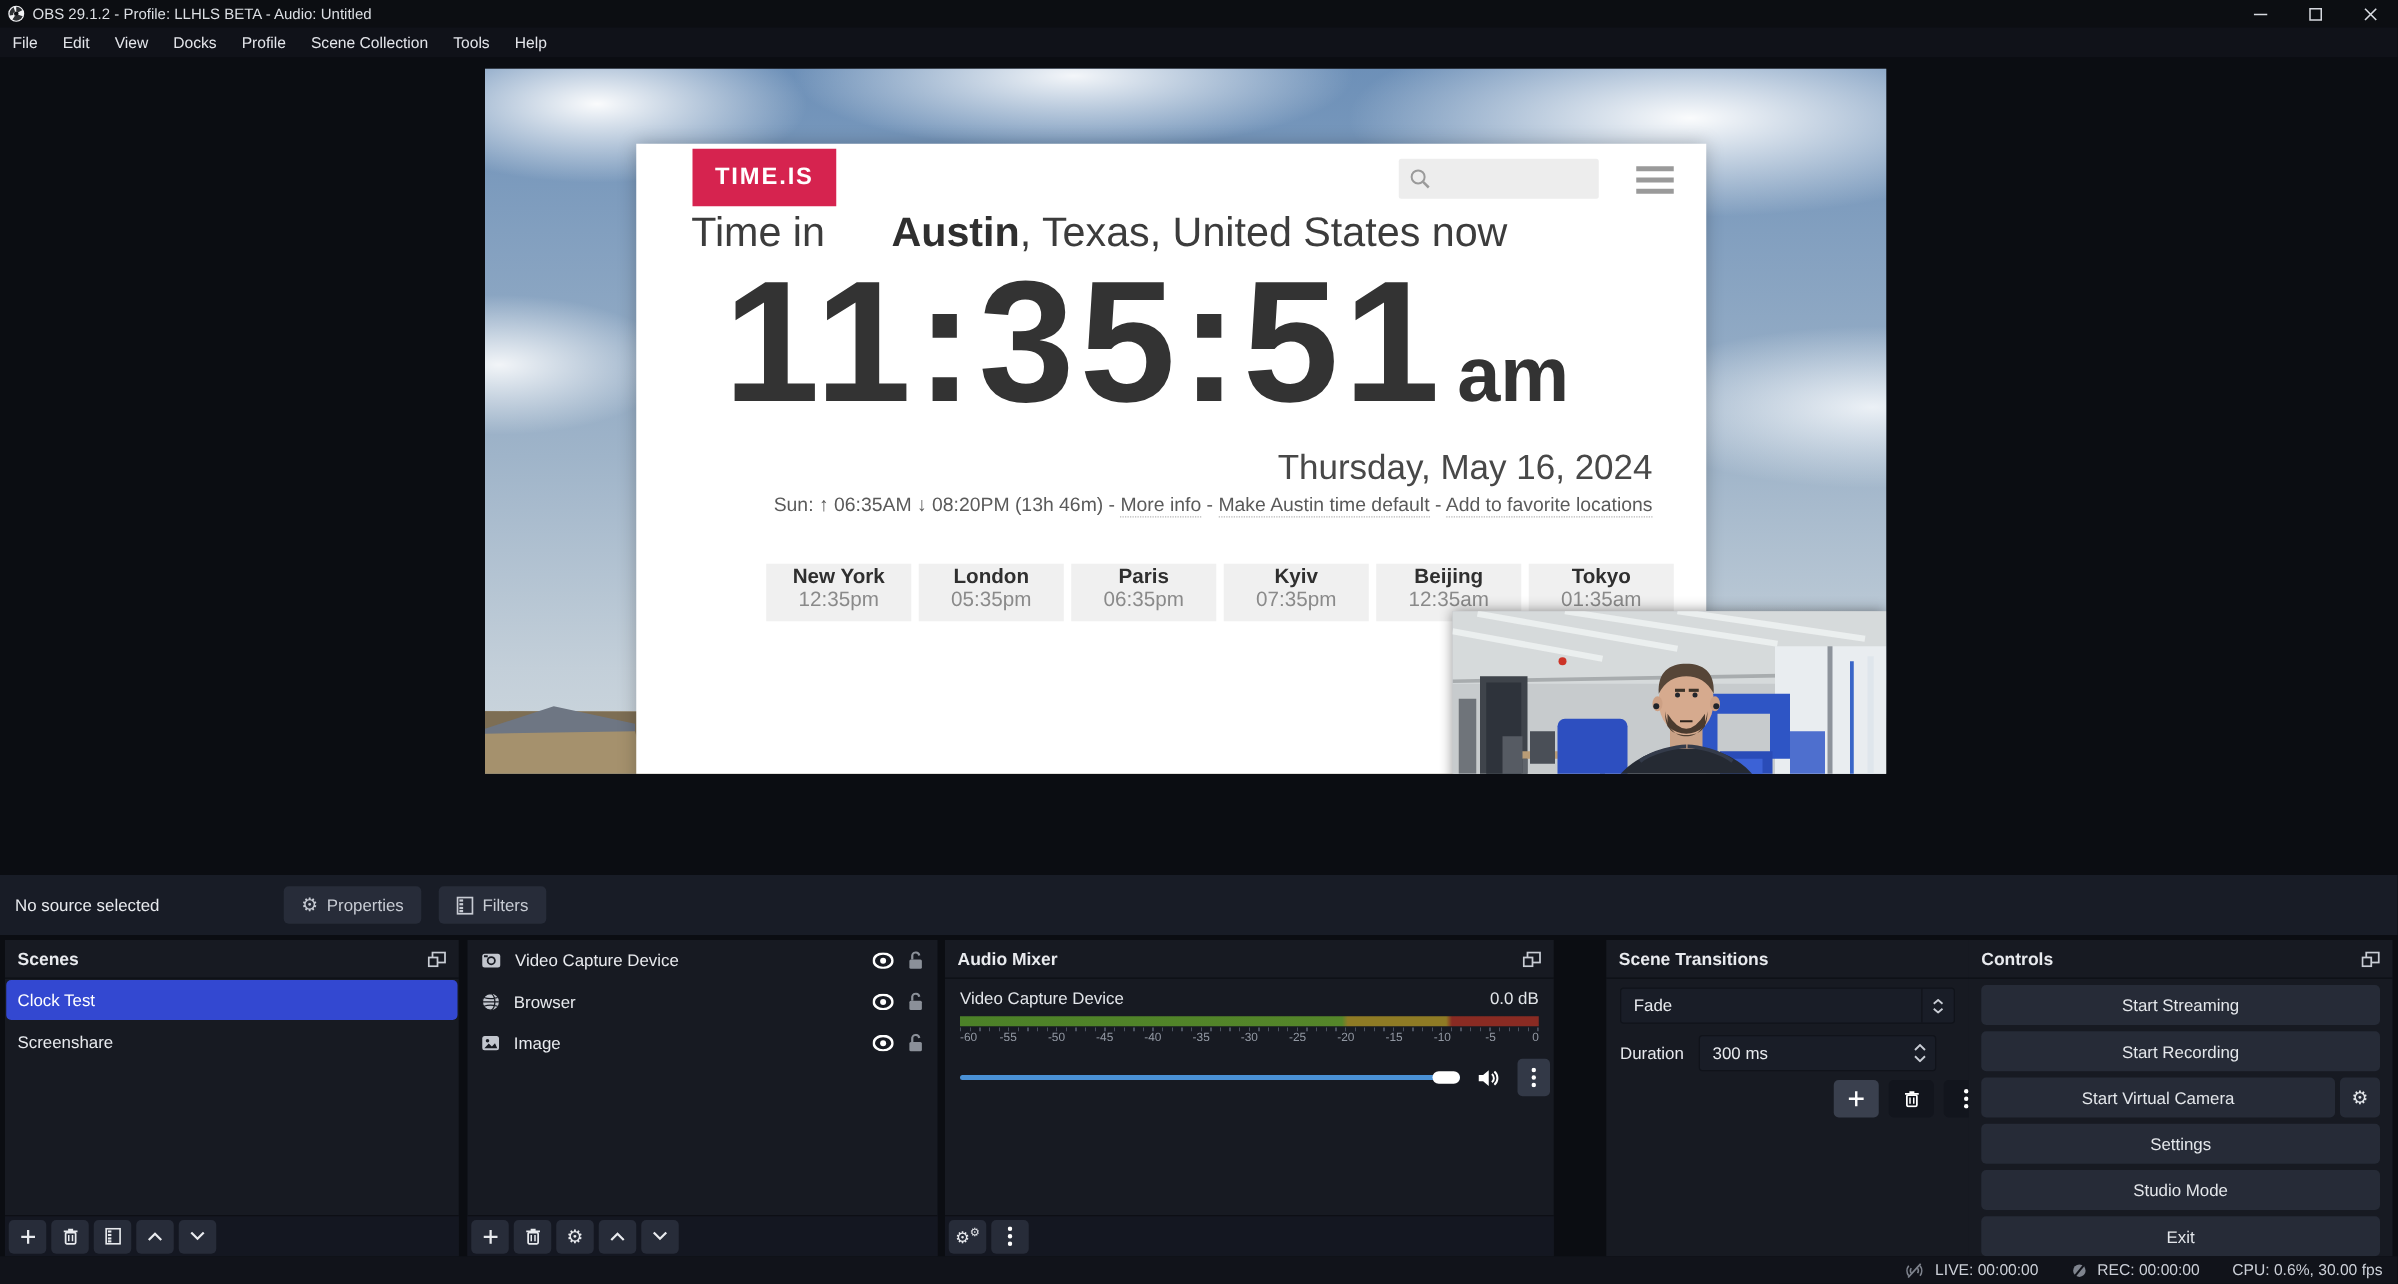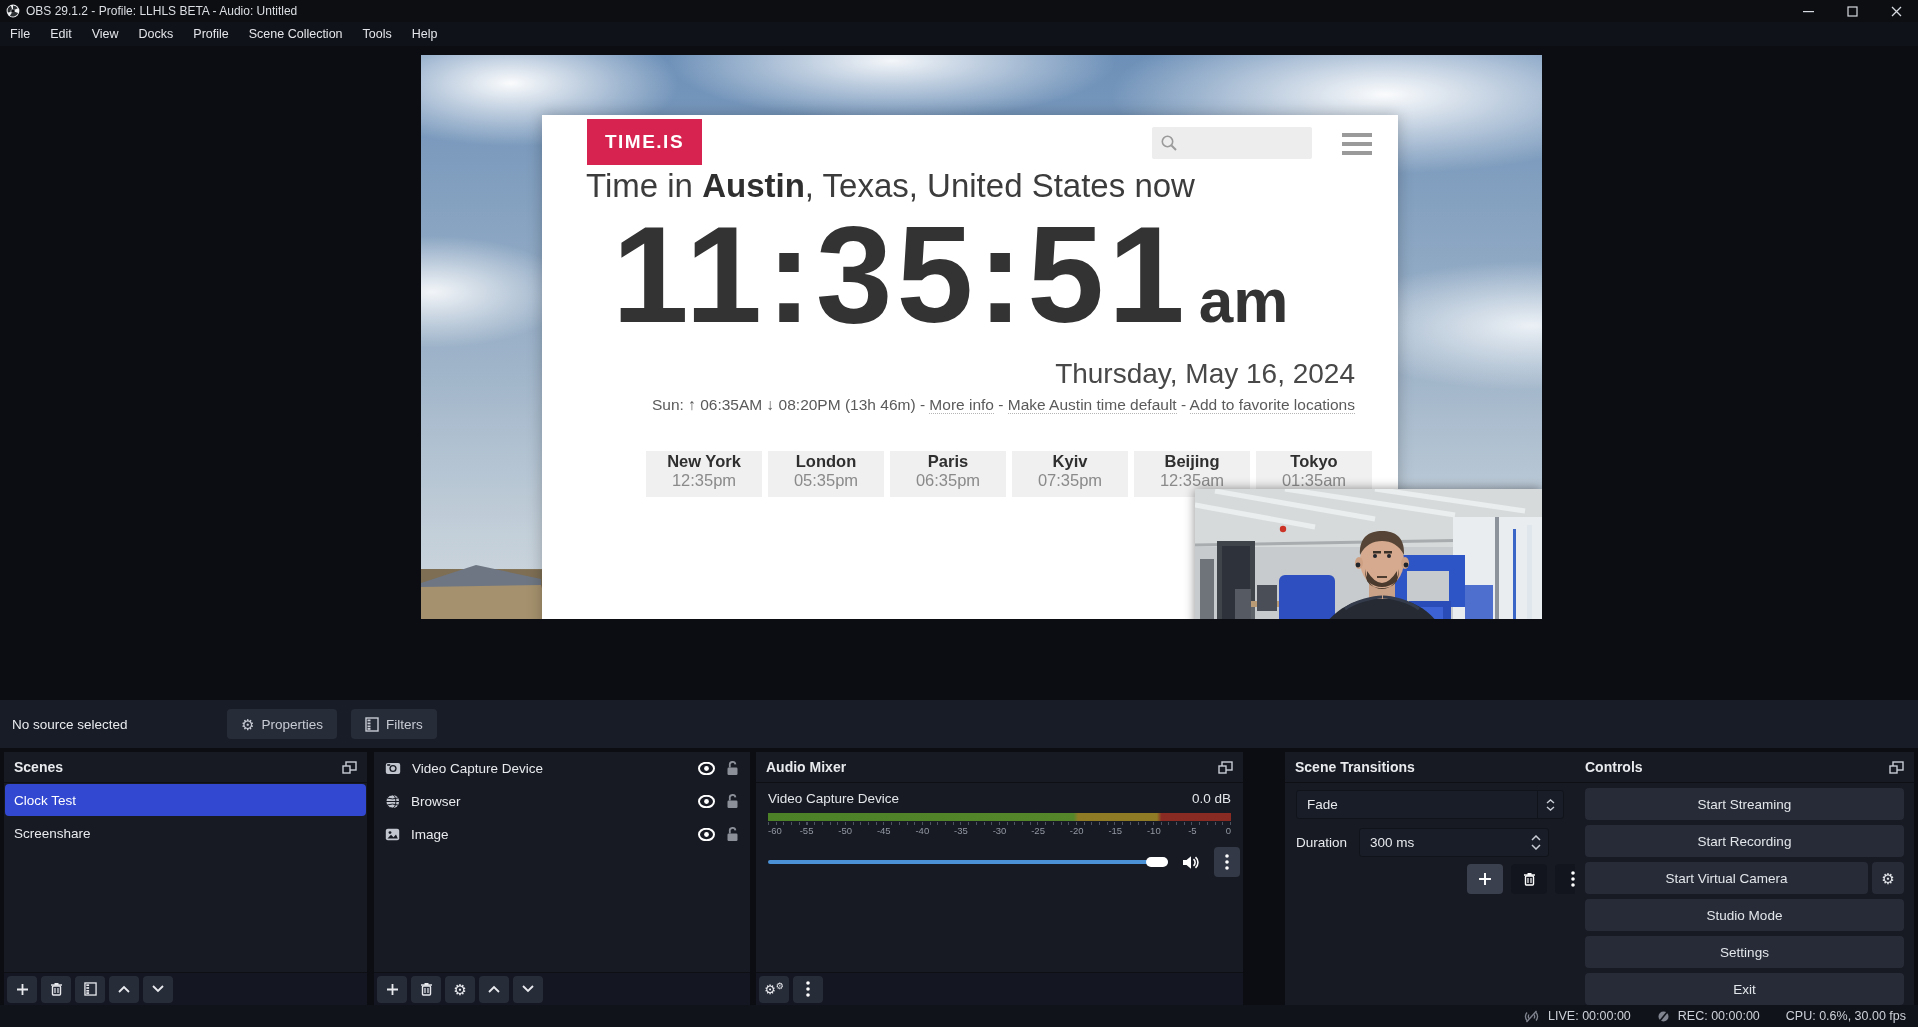--- a/index.html
+++ b/index.html
@@ -13,21 +13,21 @@
   #win-buttons { margin-left:auto; display:flex; height:22px; }
   .win-btn { width:44px; height:22px; display:flex; align-items:center; justify-content:center; color:#d7dae0; }
 
   
   #menubar { position:absolute; left:0; top:22px; width:1918px; height:24px;
     background:#101219; display:flex; align-items:center; color:#e3e5ea; font-size:12.5px; }
   .menu-item { padding:3px 10px; }
 
   
   #preview { position:absolute; left:0; top:46px; width:1918px; height:654px; background:#0b0d12; }
-  #canvas { position:absolute; left:421px; top:9px; width:1121px; height:564px; overflow:hidden;
+  #canvas { position:absolute; left:388px; top:9px; width:1121px; height:564px; overflow:hidden;
     background:
       radial-gradient(ellipse 240px 90px at 8% 5%, rgba(255,255,255,.97), rgba(255,255,255,0) 70%),
       radial-gradient(ellipse 320px 85px at 42% 1%, rgba(255,255,255,.92), rgba(255,255,255,0) 70%),
       radial-gradient(ellipse 380px 110px at 86% 7%, rgba(255,255,255,.97), rgba(255,255,255,0) 72%),
       radial-gradient(ellipse 200px 80px at 1% 42%, rgba(255,255,255,.88), rgba(255,255,255,0) 70%),
       radial-gradient(ellipse 280px 90px at 99% 48%, rgba(250,252,254,.85), rgba(255,255,255,0) 72%),
       radial-gradient(ellipse 260px 80px at 92% 86%, rgba(238,243,248,.9), rgba(255,255,255,0) 70%),
       linear-gradient(#6d90b8, #9fb4c9 55%, #c3cfd9 85%, #cfd8de);
   }
   #desert { position:absolute; left:0; bottom:0; width:1121px; height:58px; }
@@ -36,21 +36,21 @@
   #webpage { position:absolute; left:121px; top:60px; width:856px; height:530px;
     background:#ffffff; box-shadow:0 0 14px rgba(0,0,0,.25); color:#3a3a3a; }
   #site-logo { position:absolute; left:45px; top:4px; width:115px; height:46px;
     display:flex; align-items:center; justify-content:center;
     color:#fff; font-weight:bold; font-size:19px; letter-spacing:1.5px; }
   #site-search { position:absolute; left:610px; top:12px; width:160px; height:32px;
     background:#ededed; border-radius:2px; display:flex; align-items:center; padding-left:8px; }
   #site-hamburger { position:absolute; left:800px; top:18px; width:30px; }
   #site-hamburger div { height:4px; background:#9a9a9a; margin-bottom:5px; }
   #site-h1 { position:absolute; left:44px; top:52px; font-size:33px; font-weight:400; color:#3c3c3c; white-space:nowrap; }
-  #site-h1 b { font-weight:bold; color:#2f2f2f; }
+  #site-h1 b { font-weight:bold; color:#2f2f2f;margin-left:44px; }
   #clock-row { position:absolute; left:70px; top:80px; white-space:nowrap; color:#333; }
   #clock-time { font-size:138px; font-weight:bold; letter-spacing:4px; }
   #clock-ampm { font-size:62px; font-weight:bold; margin-left:10px; }
   #site-date { position:absolute; right:43px; top:243px; font-size:28px; color:#484848; }
   #sun-line { position:absolute; right:43px; top:281px; font-size:15.5px; color:#5a5a5a; white-space:nowrap; }
   #sun-line .site-link { border-bottom:1px dotted #b5b5b5; }
   #city-row { position:absolute; left:104px; top:336px; display:flex; gap:6px; }
   .city-box { width:116px; height:46px; background:#f0f0f0; text-align:center; padding-top:1px; }
   .city-name { font-size:16.5px; font-weight:bold; color:#2f2f2f; line-height:19px; }
   .city-time { font-size:16.5px; color:#8a8a8a; line-height:19px; }
@@ -598,22 +598,22 @@
     </svg>
   </div>
   <div class="ctl-btn">Start Streaming</div>
   <div class="ctl-btn">Start Recording</div>
   <div class="ctl-row">
     <div class="ctl-btn">Start Virtual Camera</div>
     <div class="ctl-gear">
       <span class="gear-glyph">⚙</span>
     </div>
   </div>
+  <div class="ctl-btn">Settings</div>
   <div class="ctl-btn">Studio Mode</div>
-  <div class="ctl-btn">Settings</div>
   <div class="ctl-btn">Exit</div>
 </div>
 
 <div id="statusbar">
   <span class="status-icon">
     <svg width="17" height="13" viewBox="0 0 17 13">
       <path d="M4 2.5 A6.5 6.5 0 0 0 4 10.5 M13 2.5 A6.5 6.5 0 0 1 13 10.5 M6 4.5 A3.5 3.5 0 0 0 6 8.5 M11 4.5 A3.5 3.5 0 0 1 11 8.5" fill="none" stroke="#7f848e" stroke-width="1.3"></path>
       <line x1="13.5" y1="1" x2="3.5" y2="12" stroke="#7f848e" stroke-width="1.4"></line>
     </svg>
   </span>

